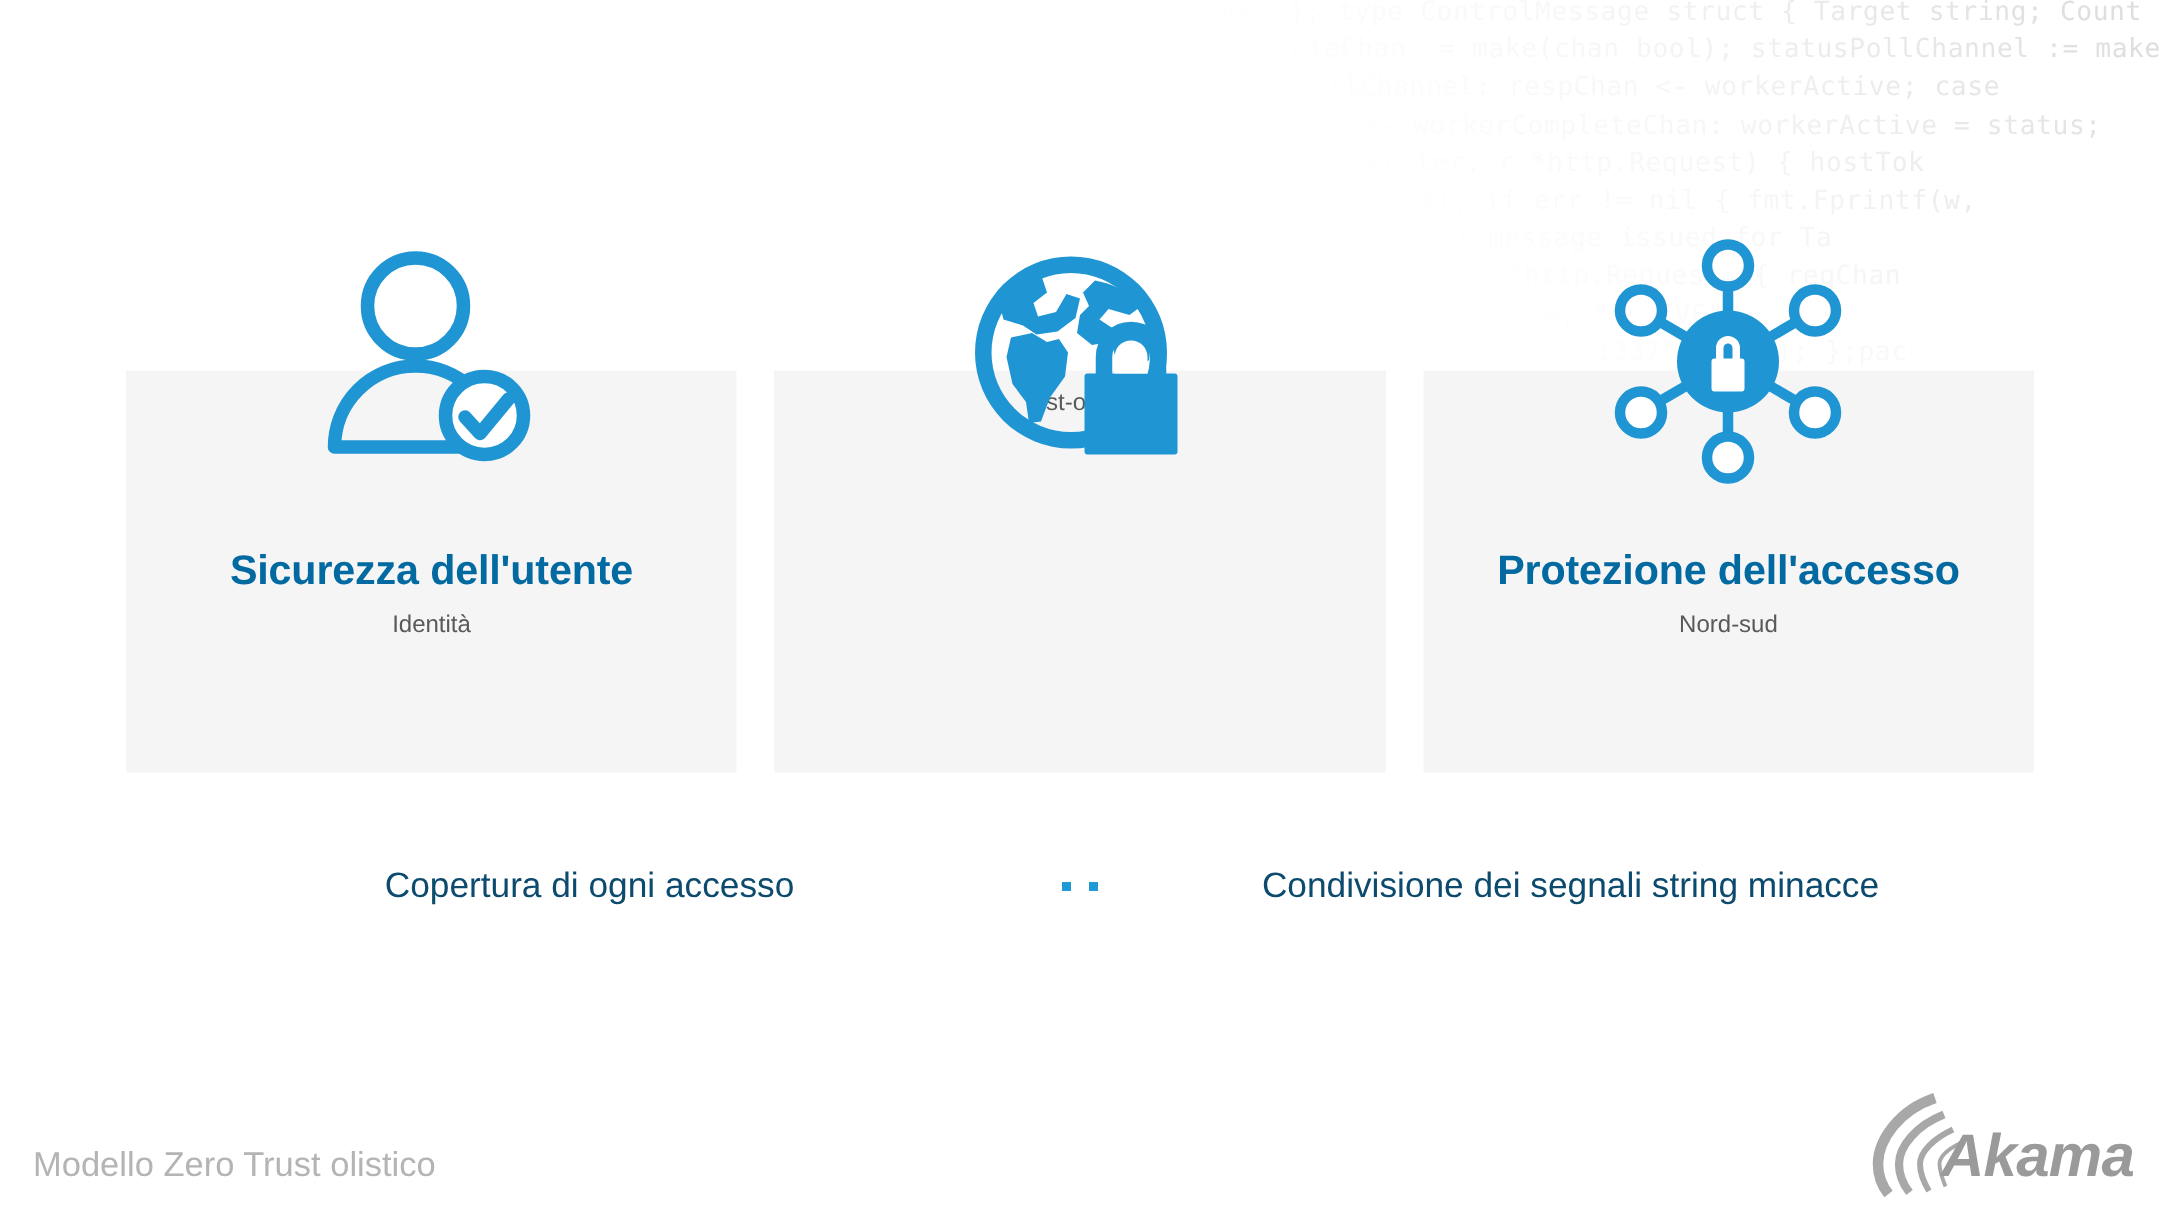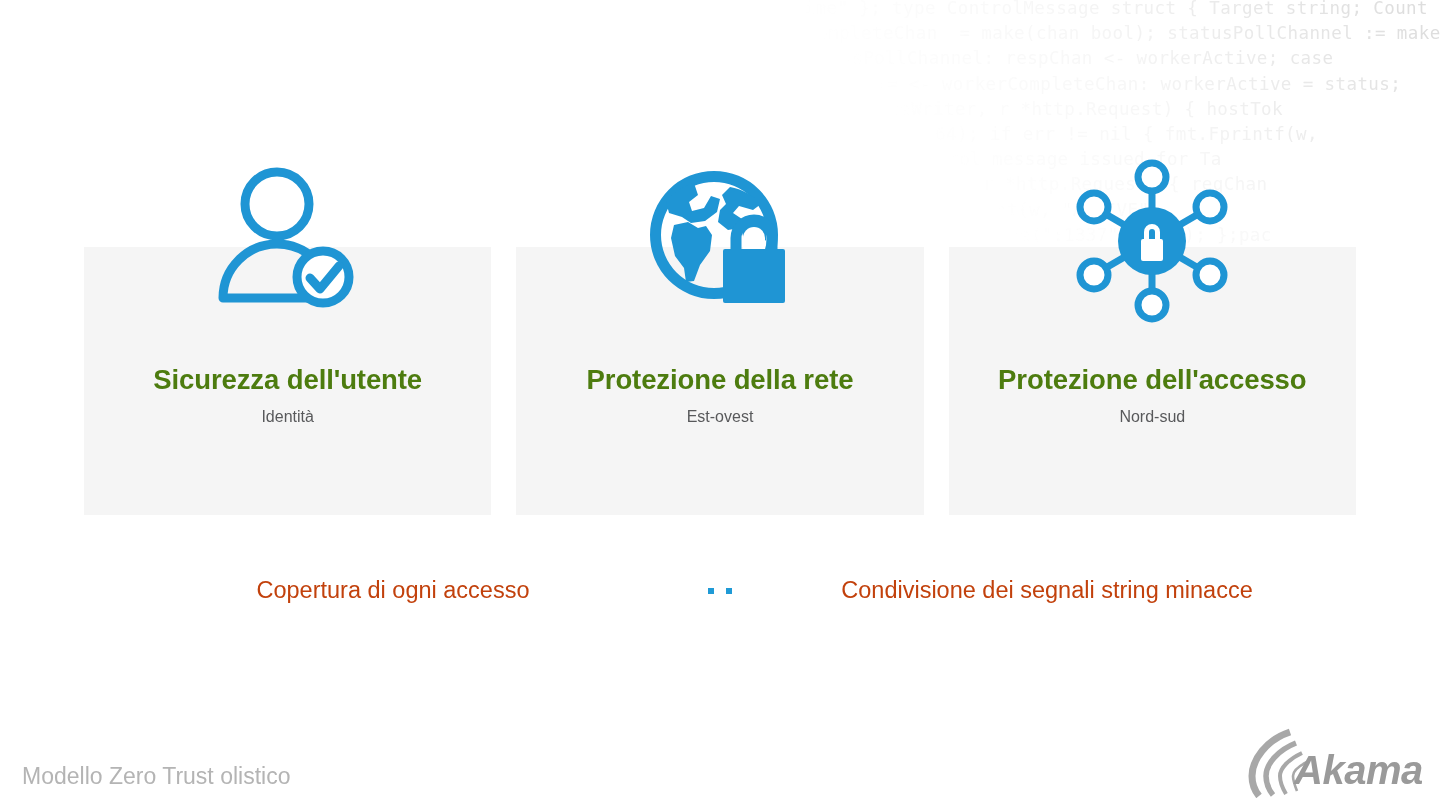--- a/index.html
+++ b/index.html
@@ -70,21 +70,21 @@
     display: flex;
     align-items: center;
     justify-content: center;
   }
   .card-icon svg { display: block; overflow: visible; }
 
   .card-title {
     margin-top: 118px;
     font-size: 27.5px;
     font-weight: bold;
-    color: #4d7c0f;
+    color: #0369a1;
     letter-spacing: -0.1px;
     text-align: center;
     line-height: 1.1;
   }
   .card-sub {
     margin-top: 13px;
     font-size: 16px;
     color: #58595b;
     text-align: center;
     line-height: 1.15;
@@ -97,21 +97,21 @@
     left: 84px;
     width: 1272px;
     display: flex;
     align-items: flex-start;
     z-index: 1;
   }
   .caption-cell {
     flex: 1 1 0;
     text-align: center;
     font-size: 23.5px;
-    color: #c2410c;
+    color: #0c4a6e;
     line-height: 1.32;
     padding: 0 6px;
     box-sizing: border-box;
   }
   .caption-sep {
     flex: 0 0 18px;
     display: flex;
     justify-content: center;
     padding-top: 13px;
   }
@@ -204,21 +204,20 @@
         </g>
 
         <g>
           <rect x="79" y="84" width="62" height="54" rx="2" fill="#1f95d4"></rect>
           <path d="M92 86 v-13 a18 18 0 0 1 36 0 v13" fill="none" stroke="#1f95d4" stroke-width="11"></path>
           <path d="M92 86 v-13 a18 18 0 0 1 36 0 v13" fill="none" stroke="#ffffff" stroke-width="0"></path>
           <path d="M99 84 v-11 a11 11 0 0 1 22 0 v11 z" fill="#ffffff"></path>
         </g>
       </svg>
     </div>
-    <div class="card-title">Protezione della rete</div>
     <div class="card-sub">Est-ovest</div>
   </div>
 
   <div class="card">
     <div class="card-icon">
       <svg width="160" height="168" viewBox="0 0 160 168" aria-hidden="true">
         <g stroke="#1f95d4" stroke-width="7" fill="none">
           <line x1="80" y1="22" x2="80" y2="84"></line>
           <line x1="80" y1="84" x2="80" y2="146"></line>
           <line x1="25" y1="52" x2="80" y2="84"></line>

